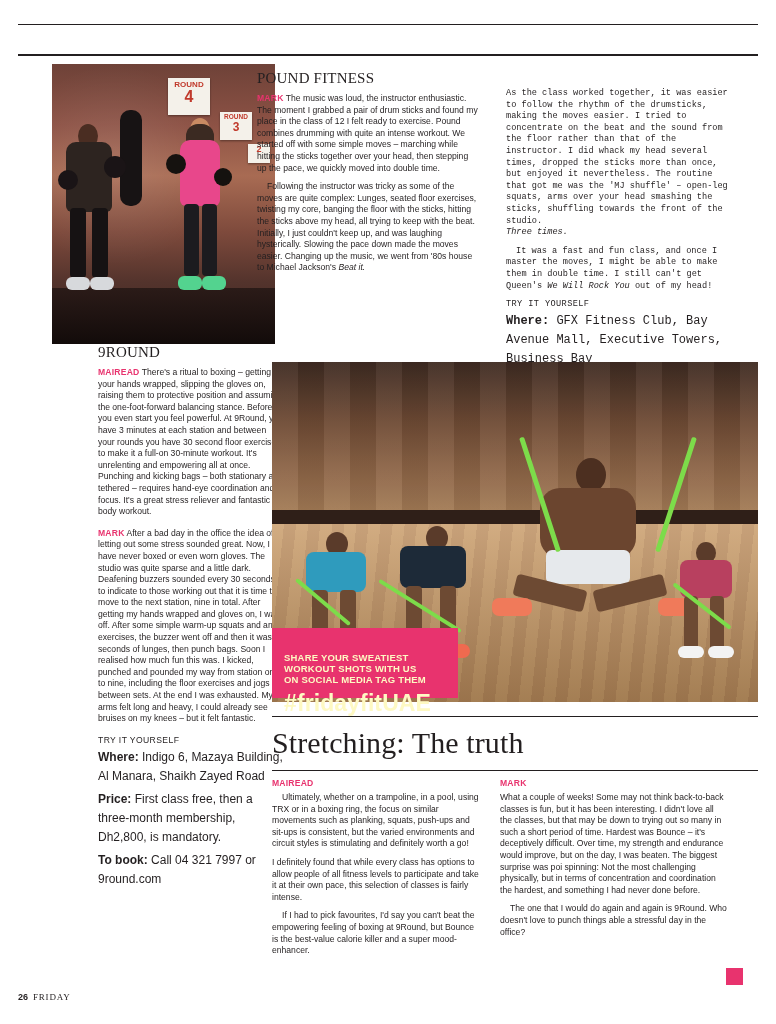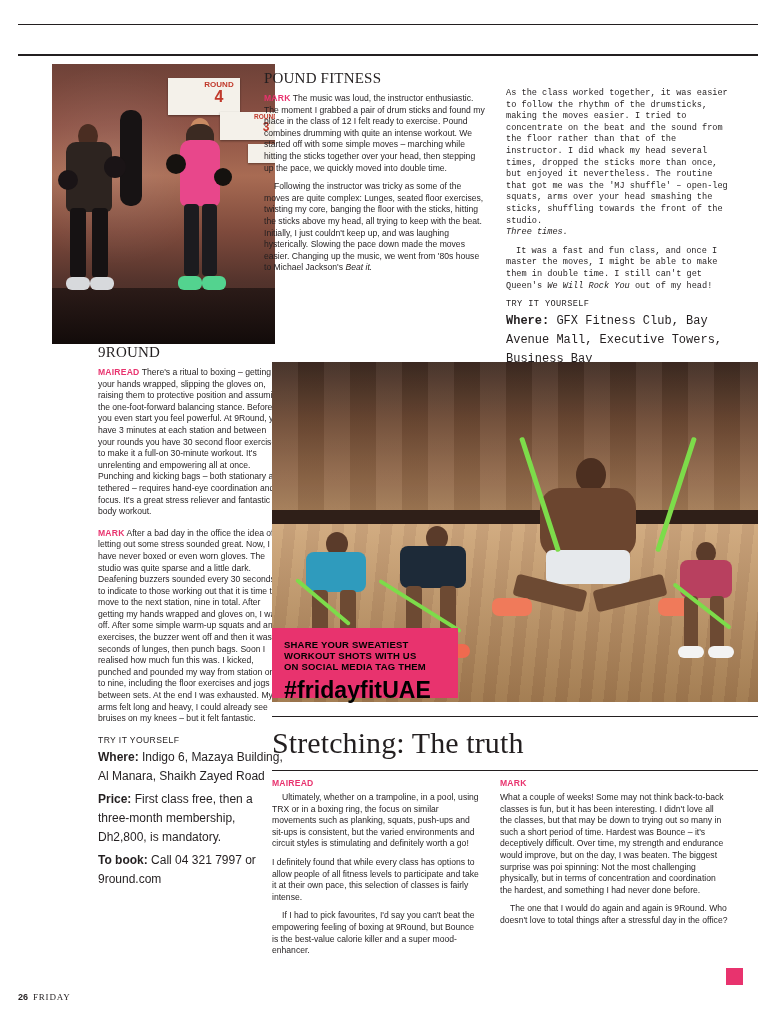--- a/index.html
+++ b/index.html
@@ -28,21 +28,20 @@
     position:relative;width:223px;height:280px;margin-left:34px;
     background:
       radial-gradient(circle at 28% 36%, rgba(255,255,255,.10), rgba(0,0,0,0) 42%),
       linear-gradient(180deg,#6e4238 0%,#8d5245 22%,#a86b53 40%,#7e4a3c 60%,#53332c 78%,#3a2420 100%);
     overflow:hidden;
   }
   .photo-boxing .sign{
     position:absolute;background:#f4f1ea;color:#c0392b;
     font-weight:700;text-align:center;line-height:1.05;
     box-shadow:0 1px 2px rgba(0,0,0,.4);
-    padding-left:30px;
   }
   .sign-4{left:116px;top:14px;width:42px;height:34px;font-size:8px;padding-top:3px;}
   .sign-4 .num{display:block;font-size:16px;color:#c0392b;}
   .sign-3{left:168px;top:48px;width:32px;height:26px;font-size:6.5px;padding-top:2px;}
   .sign-3 .num{display:block;font-size:12px;}
   .sign-2{left:196px;top:80px;width:22px;height:18px;font-size:5px;padding-top:1px;}
   .sign-2 .num{display:block;font-size:9px;}
   .floor{position:absolute;left:0;bottom:0;width:100%;height:56px;
     background:linear-gradient(180deg,#2b1b18,#120b0a);}
   .fig{position:absolute;bottom:46px;}
@@ -82,21 +81,21 @@
   }
   .byline{color:#e8336e;font-weight:700;font-size:8.6px;letter-spacing:.2px;}
   .body-p{font-size:8.6px;line-height:11.6px;color:#231f20;margin:0 0 7px 0;text-align:left;}
   .body-p.ind{text-indent:10px;}
   .tryit{font-size:12px;line-height:19px;color:#231f20;margin:0;}
   .tryit-h{font-size:8.6px;letter-spacing:.4px;color:#231f20;margin:0 0 3px 0;}
   b.lbl{font-weight:700;}
   .em{font-style:italic;}
 
   
-  .mid-col{position:absolute;left:264px;top:70px;width:222px;}
+  .mid-col{position:absolute;left:257px;top:70px;width:222px;}
   .sec-title{
     font-family:"Liberation Serif", serif;
     font-size:15px;letter-spacing:.2px;margin:0 0 6px 0;
   }
 
   
   .right-col{position:absolute;left:506px;top:88px;width:222px;font-family:Liberation Mono, monospace;}
 
   
   .photo-stretch{
@@ -116,21 +115,21 @@
      background:linear-gradient(180deg,rgba(255,255,255,.18),rgba(0,0,0,.18));}
   .p-fig{position:absolute;}
   .p-fig .h{position:absolute;border-radius:50%;background:#5a3b2a;}
   .p-fig .b{position:absolute;border-radius:8px;}
   .p-fig .lg{position:absolute;border-radius:4px;background:#6d4a33;}
   .p-fig .sh{position:absolute;border-radius:7px;background:#f07a5a;}
   .stick{position:absolute;background:#7ddc4a;border-radius:2px;transform-origin:center;}
 
   .sticker{
     position:absolute;left:272px;top:628px;width:186px;height:70px;
-    background:#e8336e;color:#000000;padding:11px 12px;box-sizing:border-box;
+    background:#e8336e;color:#fef9c3;padding:24px 12px;box-sizing:border-box;
   }
   .sticker .l1{font-size:9.5px;font-weight:700;line-height:11px;letter-spacing:.2px;text-transform:uppercase;}
   .sticker .tag{font-size:23px;font-weight:700;margin-top:5px;letter-spacing:.1px;}
 
   
   .rule-mid{position:absolute;left:272px;top:716px;width:486px;height:1px;background:#231f20;}
   .big-title{
     position:absolute;left:272px;top:726px;width:486px;
     font-family:"Liberation Serif", serif;font-size:30px;font-weight:400;color:#231f20;letter-spacing:.1px;
   }
@@ -280,21 +279,21 @@
   <div class="col-a">
     <div class="byline" style="margin-bottom:4px;">MAIREAD</div>
     <p class="body-p ind">Ultimately, whether on a trampoline, in a pool, using TRX or in a boxing ring, the focus on similar movements such as planking, squats, push-ups and sit-ups is consistent, but the varied environments and circuit styles is stimulating and definitely worth a go!</p>
     <p class="body-p">I definitely found that while every class has options to allow people of all fitness levels to participate and take it at their own pace, this selection of classes is fairly intense.</p>
     <p class="body-p ind">If I had to pick favourites, I'd say you can't beat the empowering feeling of boxing at 9Round, but Bounce is the best-value calorie killer and a super mood-enhancer.</p>
   </div>
 
   <div class="col-b">
     <div class="byline" style="margin-bottom:4px;">MARK</div>
     <p class="body-p">What a couple of weeks! Some may not think back-to-back classes is fun, but it has been interesting. I didn't love all the classes, but that may be down to trying out so many in such a short period of time. Hardest was Bounce – it's deceptively difficult. Over time, my strength and endurance would improve, but on the day, I was beaten. The biggest surprise was poi spinning: Not the most challenging physically, but in terms of concentration and coordination the hardest, and something I had never done before.</p>
-    <p class="body-p ind">The one that I would do again and again is 9Round. Who doesn't love to total things after a stressful day in the office?</p>
+    <p class="body-p ind">The one that I would do again and again is 9Round. Who doesn't love to punch things able a stressful day in the office?</p>
   </div>
 
   <div class="pink-sq"></div>
   <div class="folio">
     <span class="num">26</span><span class="mag">FRIDAY</span>
   </div>
 
 </div>
 
 </body></html>

